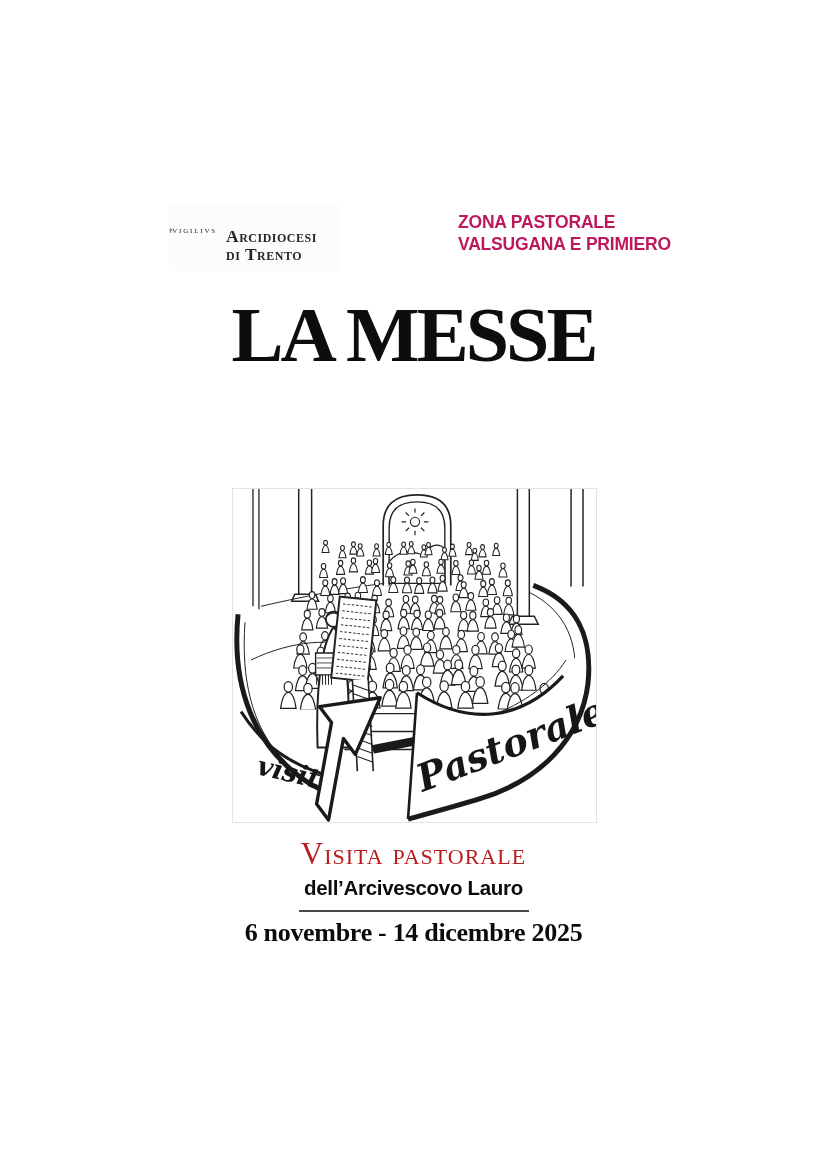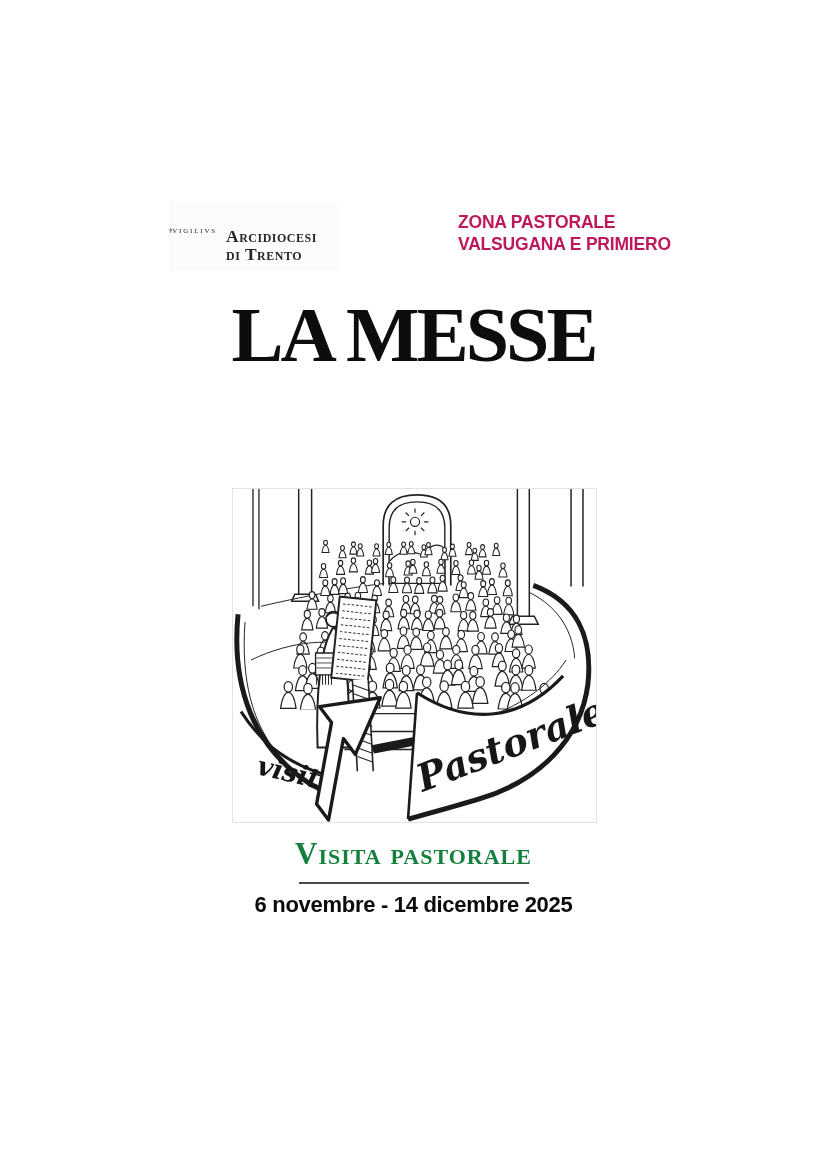--- a/index.html
+++ b/index.html
@@ -64,27 +64,27 @@
 
   
   .footer {
     position:absolute; left:0; top:836px; width:100%;
     display:flex; flex-direction:column; align-items:center;
     color:#0b0b0b;
   }
   .f-heading {
     font-family:"Liberation Serif", serif;
     font-variant:small-caps;
-    font-weight:700; font-size:31px; line-height:36px; letter-spacing:1px;
-    color:#15803d;
+    font-weight:400; font-size:31px; line-height:36px; letter-spacing:1px;
+    color:#b91c1c;
   }
   .f-sub { font-weight:700; font-size:20.5px; line-height:24px; letter-spacing:-0.3px; }
   .f-sub-1 { margin-top:4px; }
   .f-divider { width:230px; height:2px; background:#4a4a4a; margin:10px 0 8px; }
-  .f-date { font-weight:700; font-size:22px; line-height:26px; letter-spacing:-0.3px; }
+  .f-date { font-weight:700; font-size:26px; line-height:26px; letter-spacing:-0.3px;font-family:Liberation Serif, serif; }
 </style>
 </head>
 <body>
 
 <div class="logo-block">
   <div class="logo-mark">
     <svg viewBox="0 0 44 54" width="40" height="49" aria-hidden="true">
       <g stroke="#1b1b1b" stroke-width="2.4" fill="none" stroke-linecap="round">
         <path d="M14,1 V12"></path>
           <path d="M19,1 V12"></path>
@@ -483,15 +483,16 @@
       <path d="M302,97 C345,113 362,148 357,196 C350,252 308,293 250,311 C221,320 198,326 176,332" fill="none" stroke="#1a1a1a" stroke-width="5"></path>
       <path d="M185,205 C238,239 290,233 332,188" fill="none" stroke="#1a1a1a" stroke-width="3.2"></path>
       <path d="M185,205 L176,332" fill="none" stroke="#1a1a1a" stroke-width="2.6"></path>
       <text class="banner-word" x="180" y="278" font-size="38" font-weight="600" transform="rotate(-21 258 262)">Pastorale</text>
     </g>
   </svg>
 </div>
 
 <div class="footer">
   <div class="f-heading">Visita pastorale</div>
+  <div class="f-sub f-sub-1">dell’Arcivescovo Lauro</div>
   <div class="f-divider"></div>
   <div class="f-date">6 novembre - 14 dicembre 2025</div>
 </div>
 
 </body></html>

